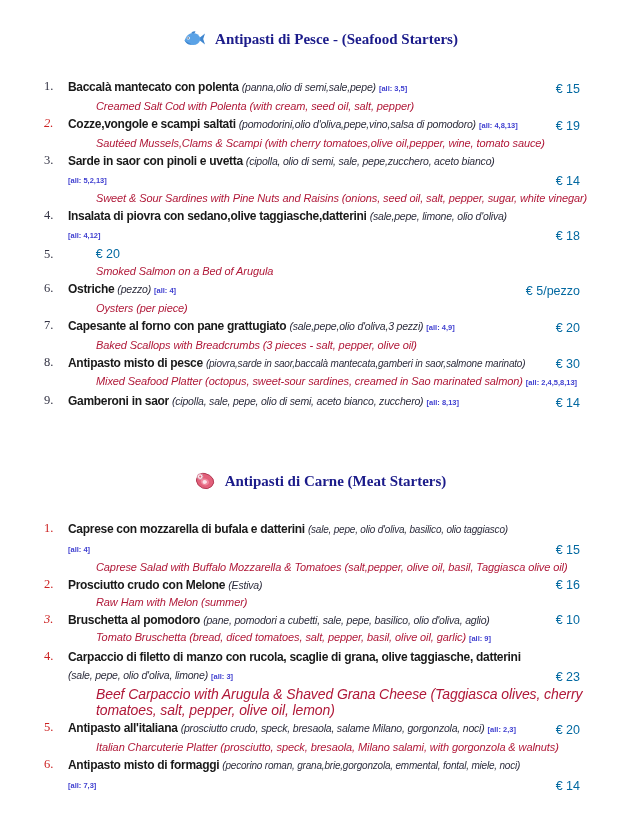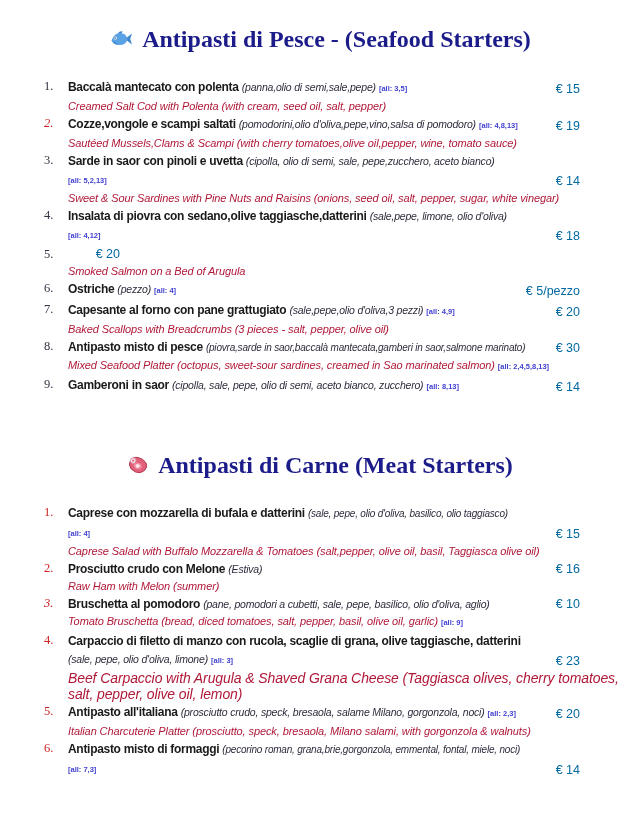--- a/index.html
+++ b/index.html
@@ -7,21 +7,21 @@
   body {
     width: 640px; height: 828px; margin: 0 auto; overflow: hidden;
     font-family: "Liberation Sans", sans-serif;
     background: #ffffff;
   }
   .page { padding-top: 26px; }
 
   .section-title {
     display: flex; justify-content: center; align-items: center; gap: 9px;
     font-family: "Liberation Serif", serif;
-    font-weight: bold; font-size: 24px; color: #1b1b8a;
+    font-weight: bold; font-size: 15px; color: #1b1b8a;
     line-height: 26px;
   }
   .section-title .icon { display: inline-flex; align-items: center; }
 
   .items { margin-top: 26px; }
   .section + .section { margin-top: 56px; }
 
   .item { margin-bottom: 1px; }
   .main-row {
     display: flex; align-items: stretch;
@@ -49,21 +49,21 @@
     font-style: normal; font-weight: bold;
     font-size: 7.5px; color: #4040d0; letter-spacing: 0;
     white-space: nowrap;
   }
   .price {
     flex: none; min-width: 52px; align-self: flex-end;
     text-align: right; white-space: nowrap;
     font-size: 12.5px; line-height: 17px; color: #0369a1;
   }
   .english-row {
-    padding-left: 68px; padding-right: 8px;
+    padding-left: 96px; padding-right: 8px;
     font-style: italic; font-size: 11px; line-height: 16px;
     color: #b01838; letter-spacing: -0.1px;
   }
   .english-row.small { font-size: 14px; }
 </style>
 </head>
 <body>
 
 <div class="page">
 
@@ -119,20 +119,21 @@
             <span class="price">€ 20</span>
           </div>
           <div class="english-row"><span>Smoked Salmon on a Bed of Arugula</span></div>
         </div>
         <div class="item">
           <div class="main-row">
             <span class="num">6.</span>
             <span class="main-text"><span class="name">Ostriche</span> <span class="detail">(pezzo)</span> <span class="allergen">[all: 4]</span></span>
             <span class="price">€ 5/pezzo</span>
           </div>
+          <div class="english-row"><span>Oysters (per piece)</span></div>
         </div>
         <div class="item">
           <div class="main-row">
             <span class="num">7.</span>
             <span class="main-text"><span class="name">Capesante al forno con pane grattugiato</span> <span class="detail">(sale,pepe,olio d'oliva,3 pezzi)</span> <span class="allergen">[all: 4,9]</span></span>
             <span class="price">€ 20</span>
           </div>
           <div class="english-row"><span>Baked Scallops with Breadcrumbs (3 pieces - salt, pepper, olive oil)</span></div>
         </div>
         <div class="item">

